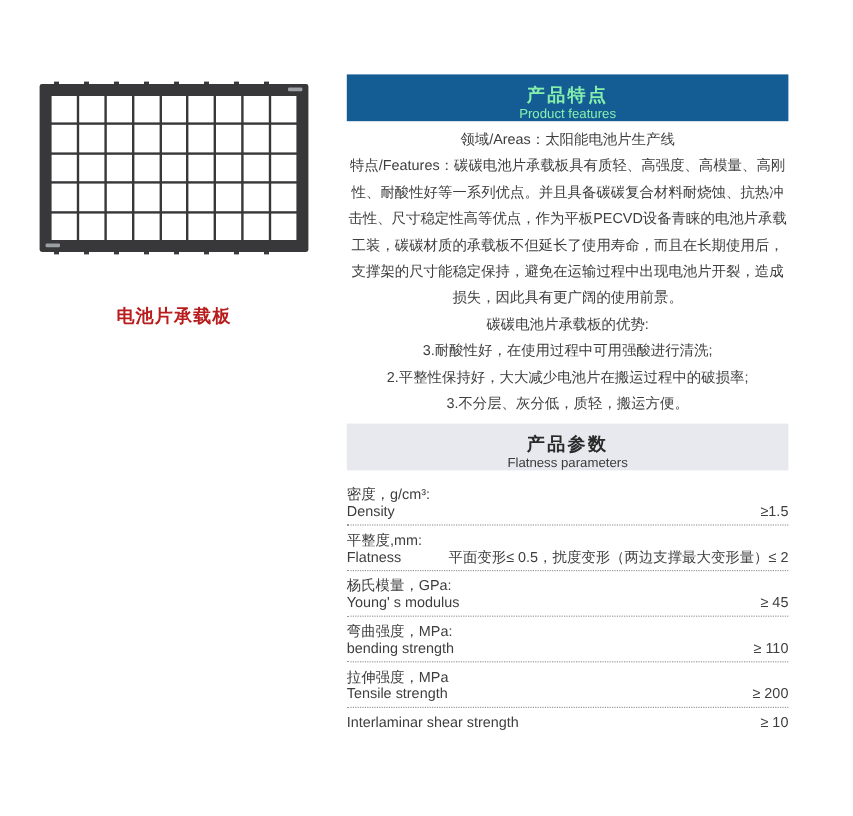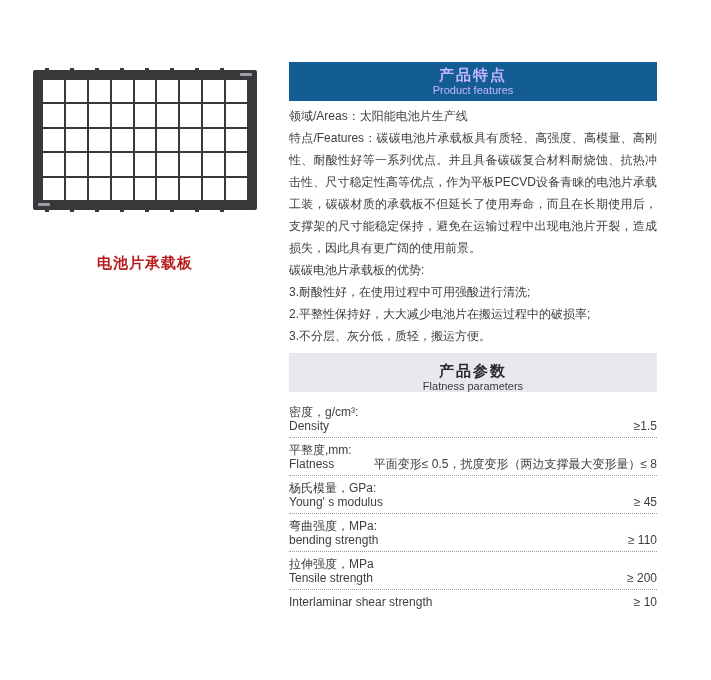--- a/index.html
+++ b/index.html
@@ -76,31 +76,31 @@
     justify-content: center;
     line-height: 1;
   }
   .section-header .hdr-zh {
     font-size: 15px;
     font-weight: bold;
     letter-spacing: 2px;
     margin-bottom: 3px;
   }
   .section-header .hdr-en { font-size: 11px; }
-  .features-header { background: #145d94; color: #c4b5fd; }
+  .features-header { background: #145d94; color: #86efac; justify-content: flex-end; }
   .params-header { background: #e7e9ee; color: #2a2a2a; margin-top: 6px; justify-content: flex-end; }
   .params-header .hdr-en { color: #3a3a3a; }
 
   .features-body {
     margin-top: 4px;
     font-size: 12px;
     line-height: 22px;
     color: #3e3e3e;
   }
-  .features-body p { margin: 0; }
+  .features-body p { margin: 0; text-align: center; }
   .features-desc { text-align: justify; }
 
   .params-table { margin-top: 8px; }
   .param-row {
     display: flex;
     justify-content: space-between;
     align-items: flex-end;
     padding: 5px 0 4px 0;
     font-size: 12px;
     color: #3e3e3e;
@@ -203,21 +203,21 @@
           <div class="lbl-en">Density</div>
         </div>
         <div class="param-value">≥1.5</div>
       </div>
 
       <div class="param-row">
         <div class="param-labels">
           <div class="lbl-zh">平整度,mm:</div>
           <div class="lbl-en">Flatness</div>
         </div>
-        <div class="param-value">平面变形≤ 0.5，扰度变形（两边支撑最大变形量）≤ 8</div>
+        <div class="param-value">平面变形≤ 0.5，扰度变形（两边支撑最大变形量）≤ 2</div>
       </div>
 
       <div class="param-row">
         <div class="param-labels">
           <div class="lbl-zh">杨氏模量，GPa:</div>
           <div class="lbl-en">Young' s modulus</div>
         </div>
         <div class="param-value">≥ 45</div>
       </div>
 

